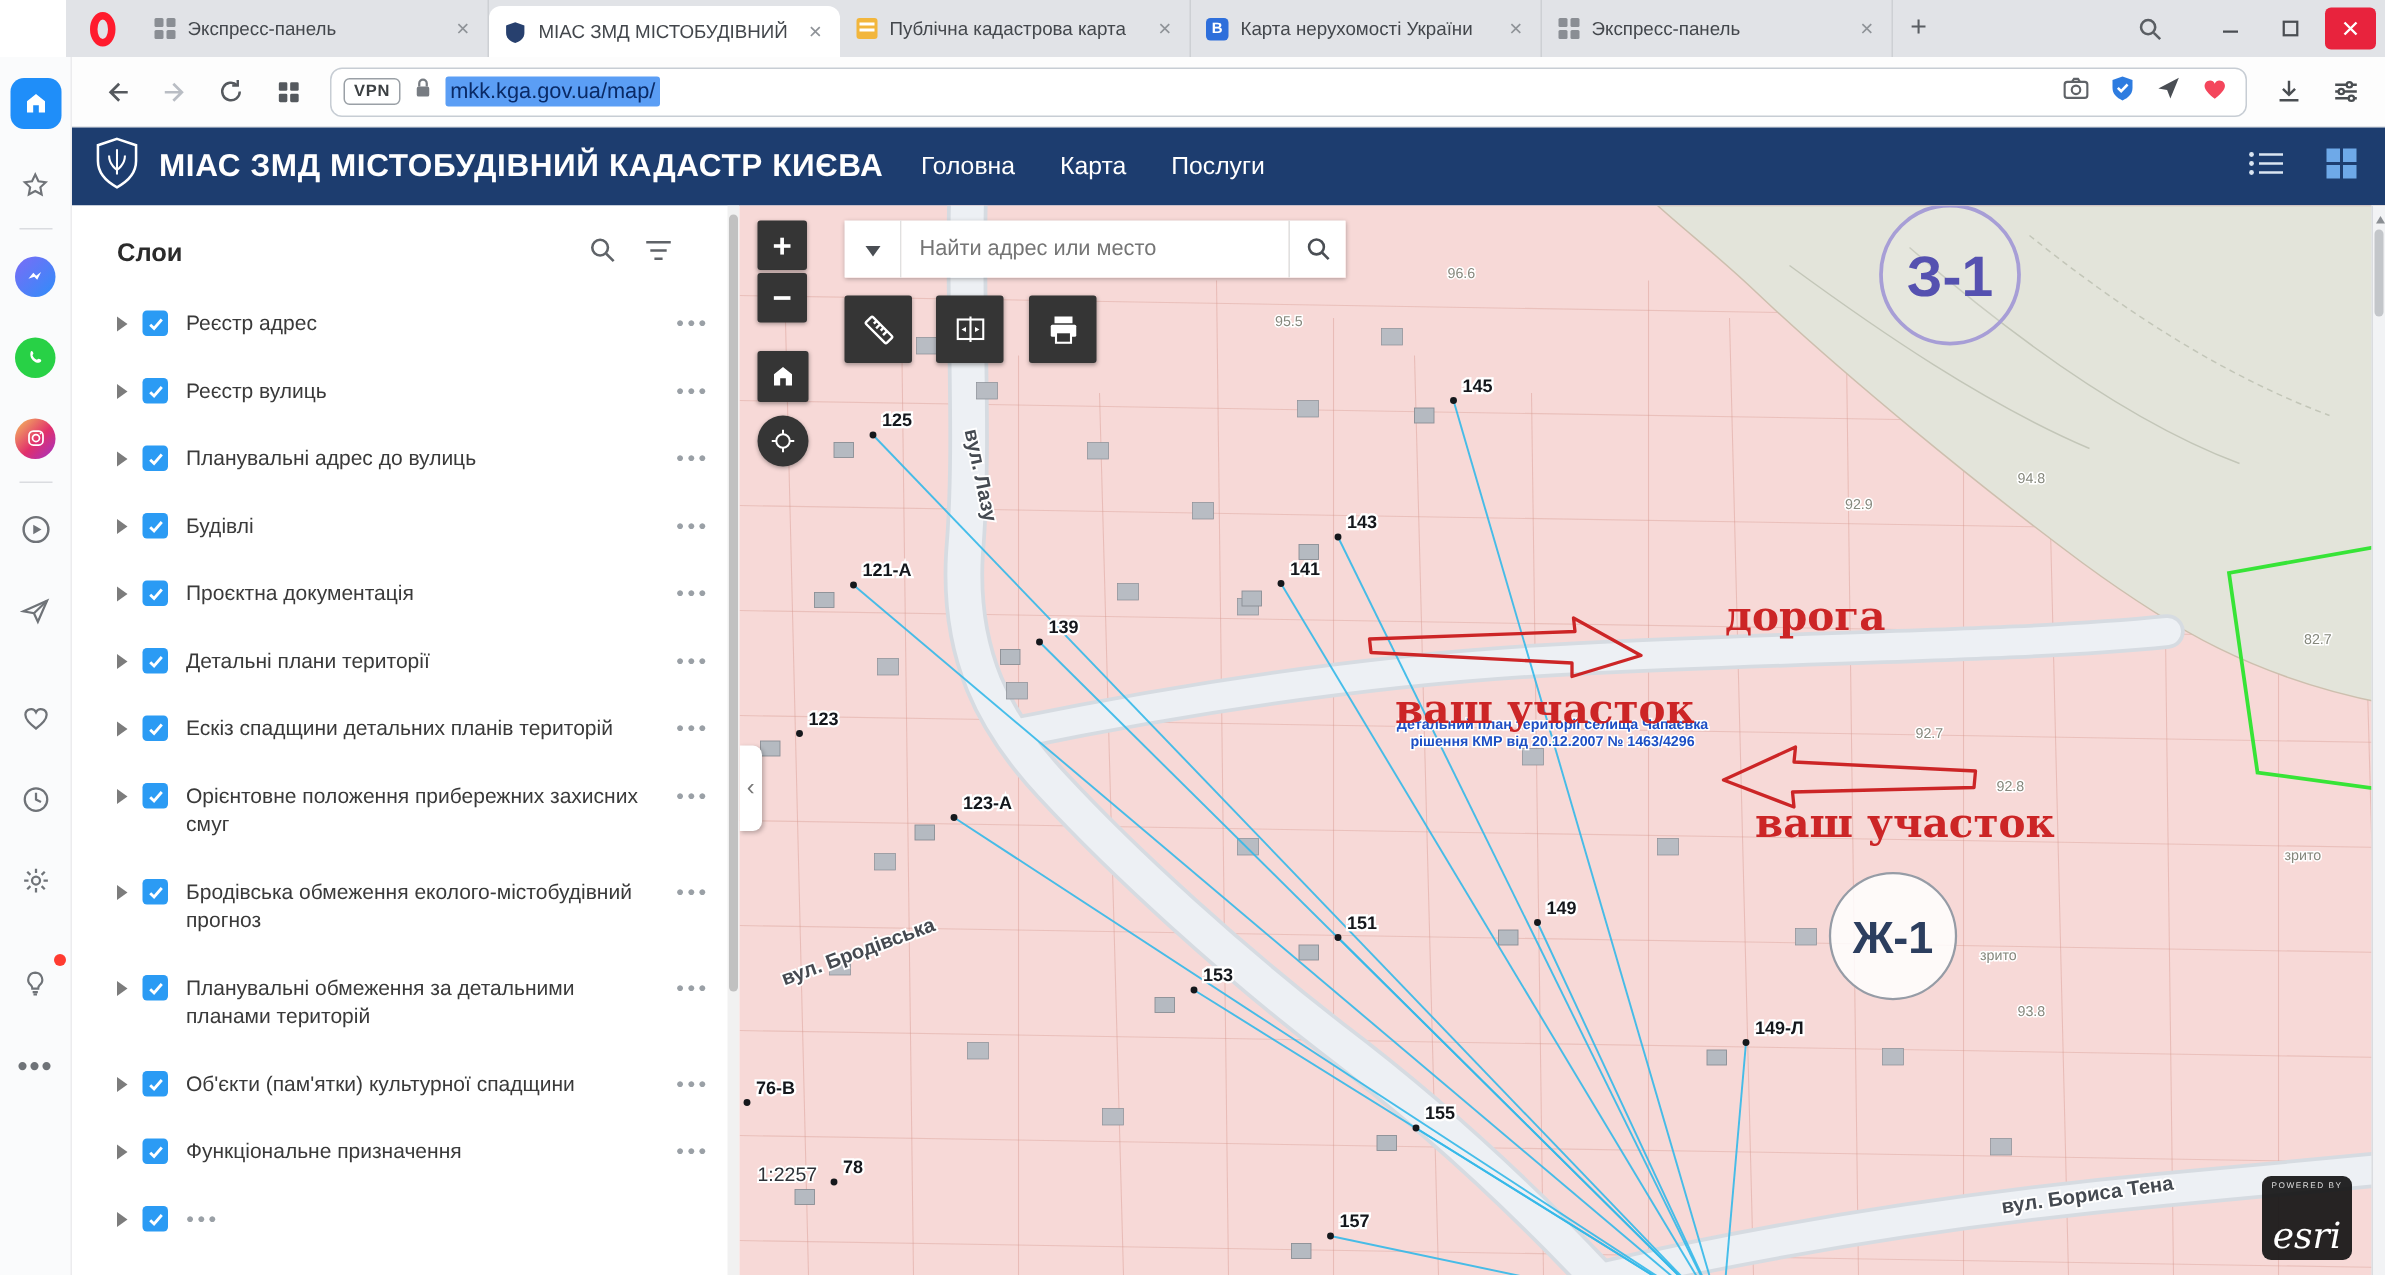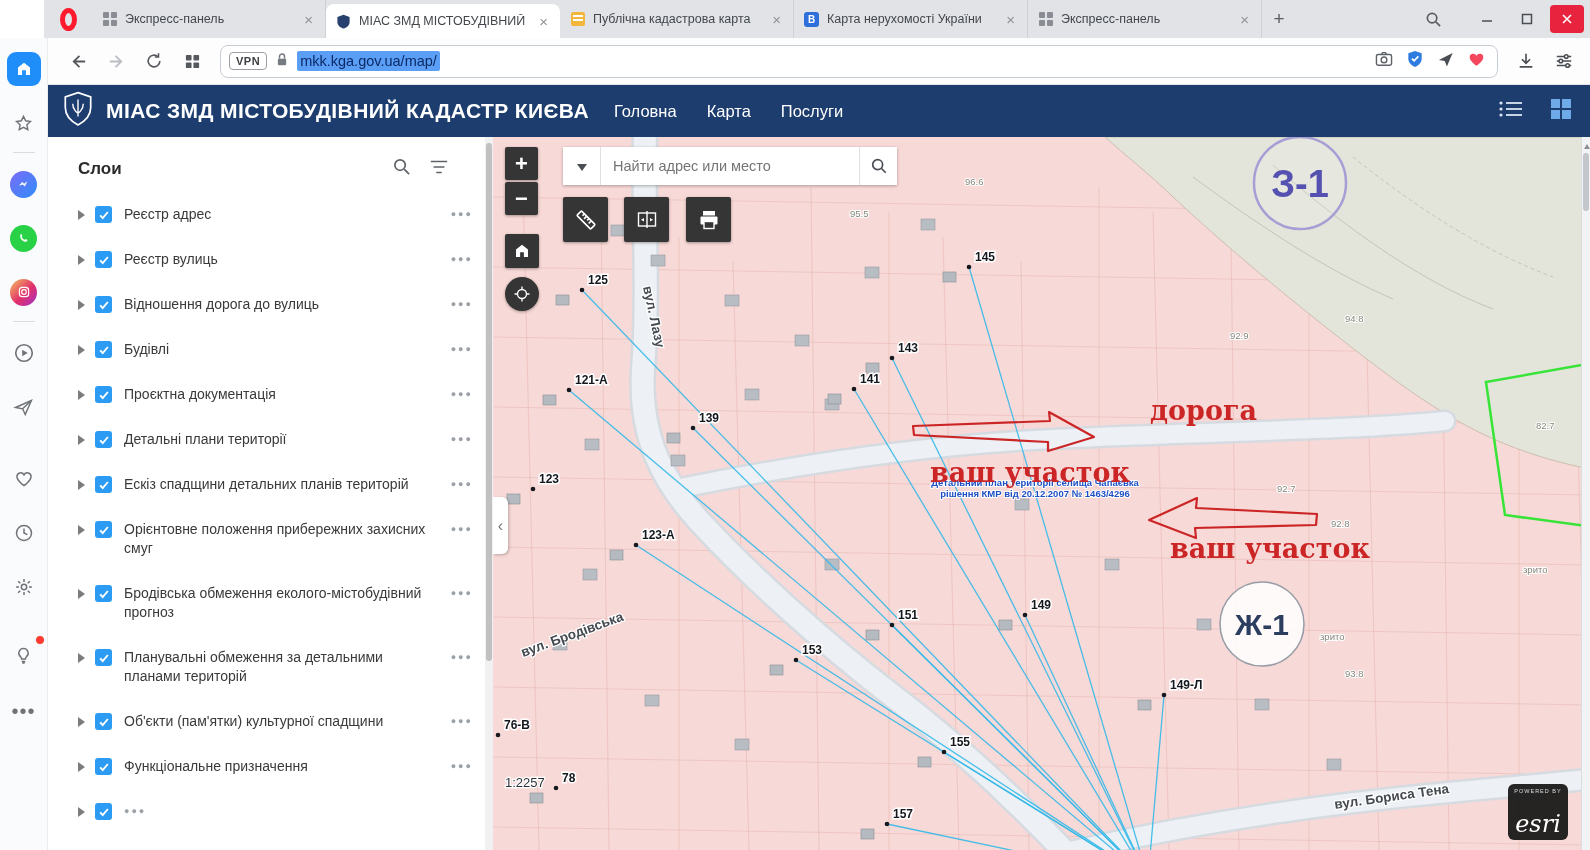--- a/index.html
+++ b/index.html
@@ -416,21 +416,21 @@
                 <span class="lbl">Реєстр вулиць</span>
                 <span class="dots">●●●</span>
               </div>
               <div class="layer-row">
                 <span class="tri"></span>
                 <span class="cbx">
                   <svg viewBox="0 0 14 14">
                     <path d="M2.5 7.5 L5.5 10.5 L11.5 3.5" stroke="#fff" stroke-width="2.2" fill="none"></path>
                   </svg>
                 </span>
-                <span class="lbl">Відношення дорога до вулиць</span>
+                <span class="lbl">Планувальні адрес до вулиць</span>
                 <span class="dots">●●●</span>
               </div>
               <div class="layer-row">
                 <span class="tri"></span>
                 <span class="cbx">
                   <svg viewBox="0 0 14 14">
                     <path d="M2.5 7.5 L5.5 10.5 L11.5 3.5" stroke="#fff" stroke-width="2.2" fill="none"></path>
                   </svg>
                 </span>
                 <span class="lbl">Будівлі</span>

